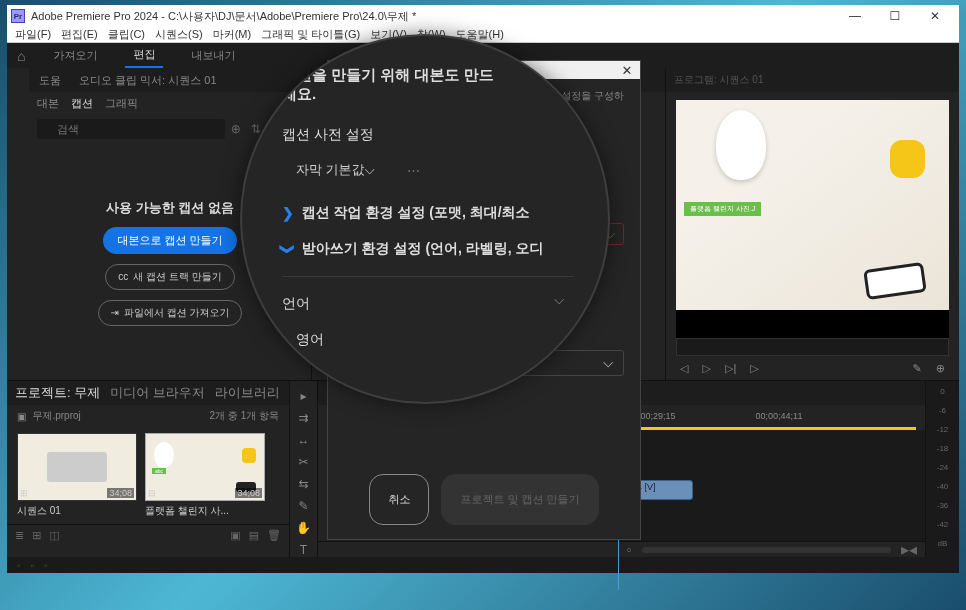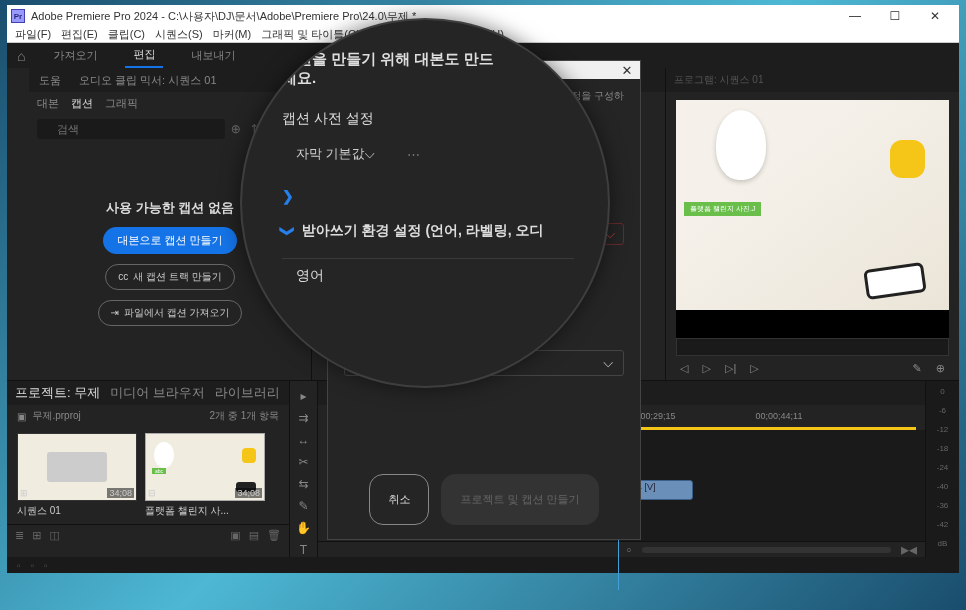--- a/index.html
+++ b/index.html
@@ -89,21 +89,21 @@
 .dlg-warn { height: 22px; border: 1px solid #662b2b; border-radius: 3px; display: flex; align-items: center; justify-content: flex-end; padding: 0 8px; gap: 6px; color: #c74040; font-size: 11px; margin-top: 12px;}
 .dlg-radio-row { display: flex; align-items: center; gap: 6px; margin-top: 6px; font-size: 10px; color: #aaa;}
 .dlg-radio { width: 11px; height: 11px; border: 1px solid #666; border-radius: 50%; display: inline-flex; align-items: center; justify-content: center;}
 .dlg-radio.sel::after { content:""; width:5px; height:5px; background:#2680eb; border-radius:50%;}
 .dlg-actions { display: flex; justify-content: center; gap: 12px; padding: 10px 0 14px 0;}
 .dlg-btn { border-radius: 14px; padding: 17px 18px; font-size: 11px; cursor: pointer; }
 .dlg-btn.cancel { background: transparent; border: 1px solid #888; color: #ddd;}
 .dlg-btn.primary { background: #333; border: 1px solid #333; color: #666;}
 
 
-.lens { position: absolute; top: 18px; left: 240px; width: 370px; height: 370px; border-radius: 50%; border: 2px solid rgba(100,100,100,.4); overflow: hidden; z-index: 200; background: #252525; box-shadow: 0 0 20px rgba(0,0,0,.5);}
+.lens { position: absolute; top: 34px; left: 240px; width: 370px; height: 370px; border-radius: 50%; border: 2px solid rgba(100,100,100,.4); overflow: hidden; z-index: 200; background: #252525; box-shadow: 0 0 20px rgba(0,0,0,.5);}
 .lens-content { position: absolute; top: 0; left: 0; width: 100%; height: 100%; padding: 30px 24px 20px 40px; color: #ddd; font-size: 13px;}
 .lens .lens-h1 { font-size: 15px; font-weight: bold;}
 .lens .lens-sec-label { font-size: 14px; color: #ddd; margin-top: 22px; margin-bottom: 10px;}
 .lens .lens-dd { height: 32px; display: flex; align-items: center; padding: 0 14px; font-size: 13px; color: #ccc; justify-content: space-between; margin-right: 10px;}
 .lens .lens-dd-row { display: flex; gap: 0; align-items: center;}
 .lens .lens-more { width: 30px; height: 32px; display: flex; align-items: center; justify-content: center; color: #888;}
 .lens .lens-exp { display: flex; align-items: center; gap: 8px; margin-top: 18px; font-size: 14px; font-weight: bold;}
 .lens .lens-exp .chev { color: #2680eb;}
 .lens hr { border: none; border-top: 1px solid #3a3a3a; margin-top: 18px; margin-right: 10px;}
 .lens .lens-lang-label { font-size: 14px; margin-top: 18px; margin-bottom: 10px;}
@@ -379,23 +379,28 @@
     <div class="lens-dd-row">
       <div class="lens-dd main">
         <span>자막 기본값</span>
           <span class="chev-down"></span>
       </div>
       <div class="lens-more">⋯</div>
     </div>
 
     <div class="lens-exp">
       <span class="chev">❯</span>
+      <span>캡션 작업 환경 설정 (포맷, 최대/최소 </span>
     </div>
     <div class="lens-exp">
       <span class="chev" style="transform:rotate(90deg);display:inline-block">❯</span>
       <span>받아쓰기 환경 설정 (언어, 라벨링, 오디</span>
     </div>
     <hr>
+    <div style="display:flex;align-items:center;justify-content:space-between;margin-right:20px">
+      <div class="lens-lang-label">언어</div>
+      <span class="chev-down" style="color:#888"></span>
+    </div>
     <div class="lens-lang-dd">
       <span>영어</span>
     </div>
   </div>
 </div>
 
 </body></html>

